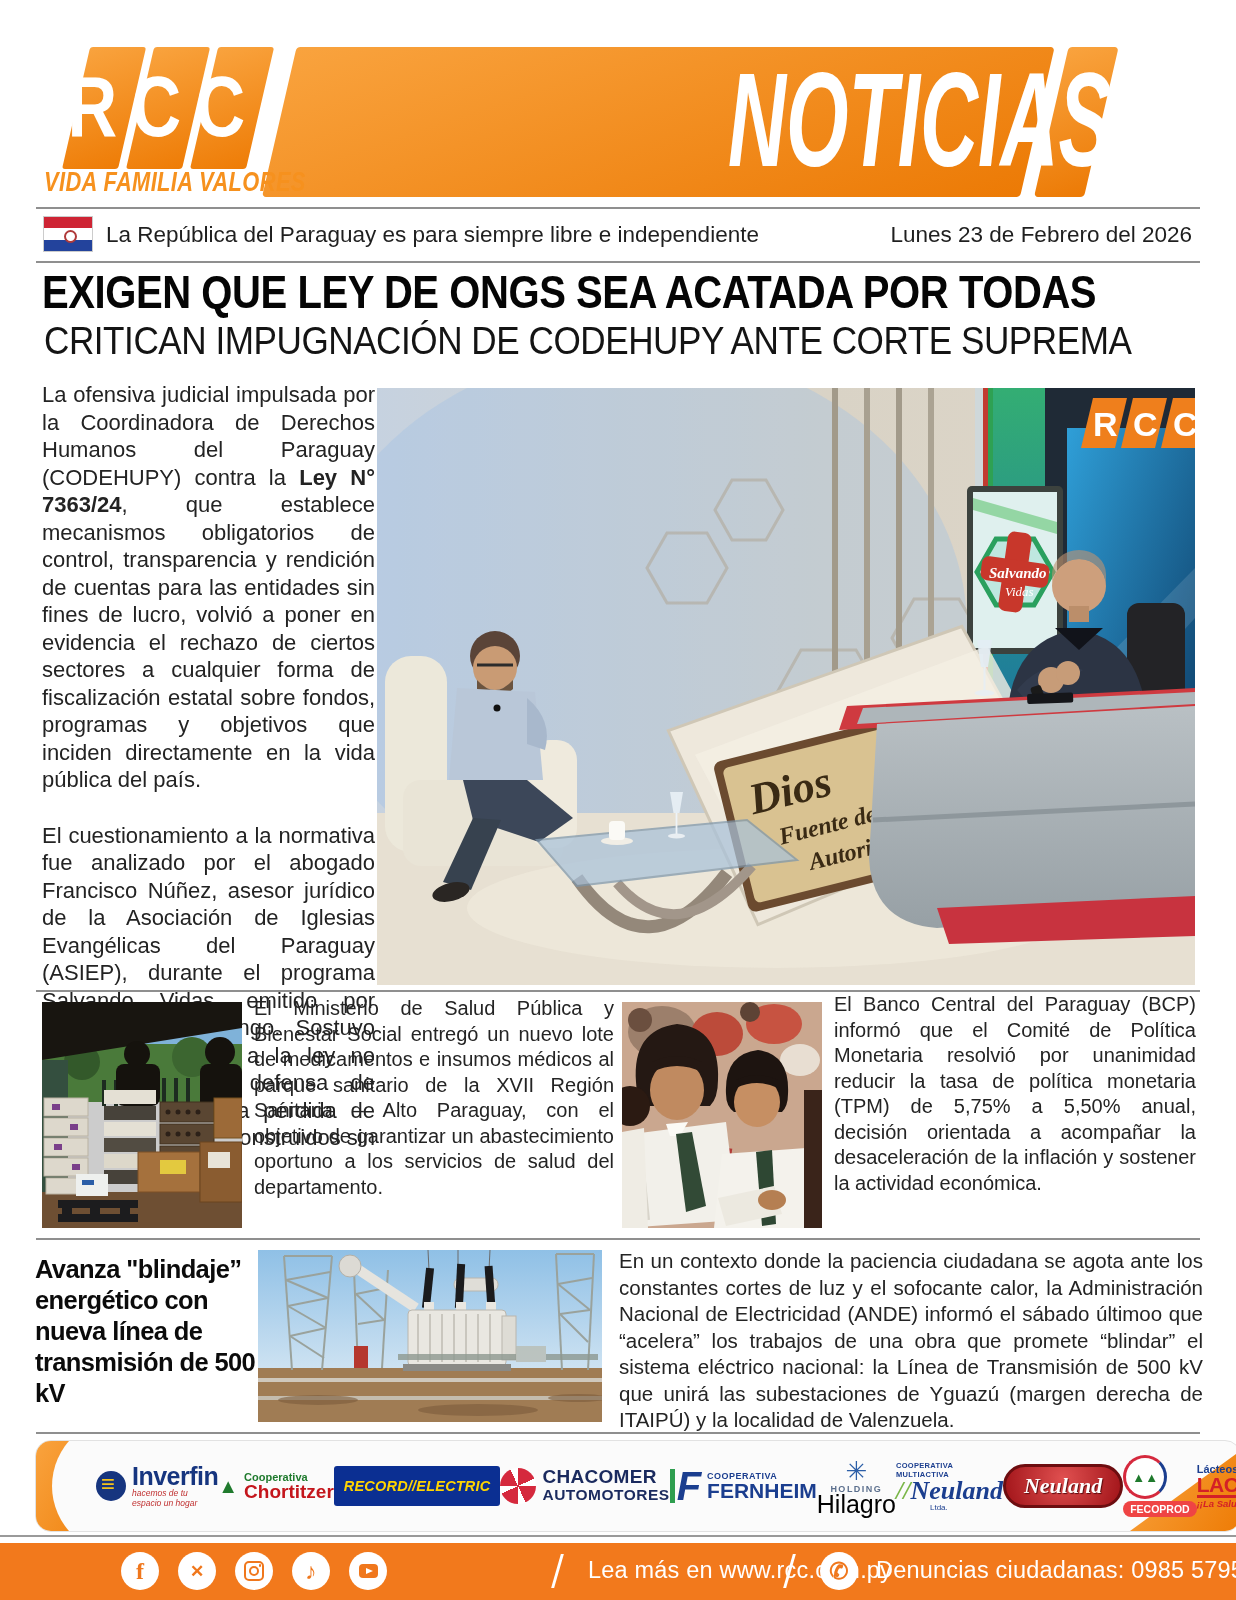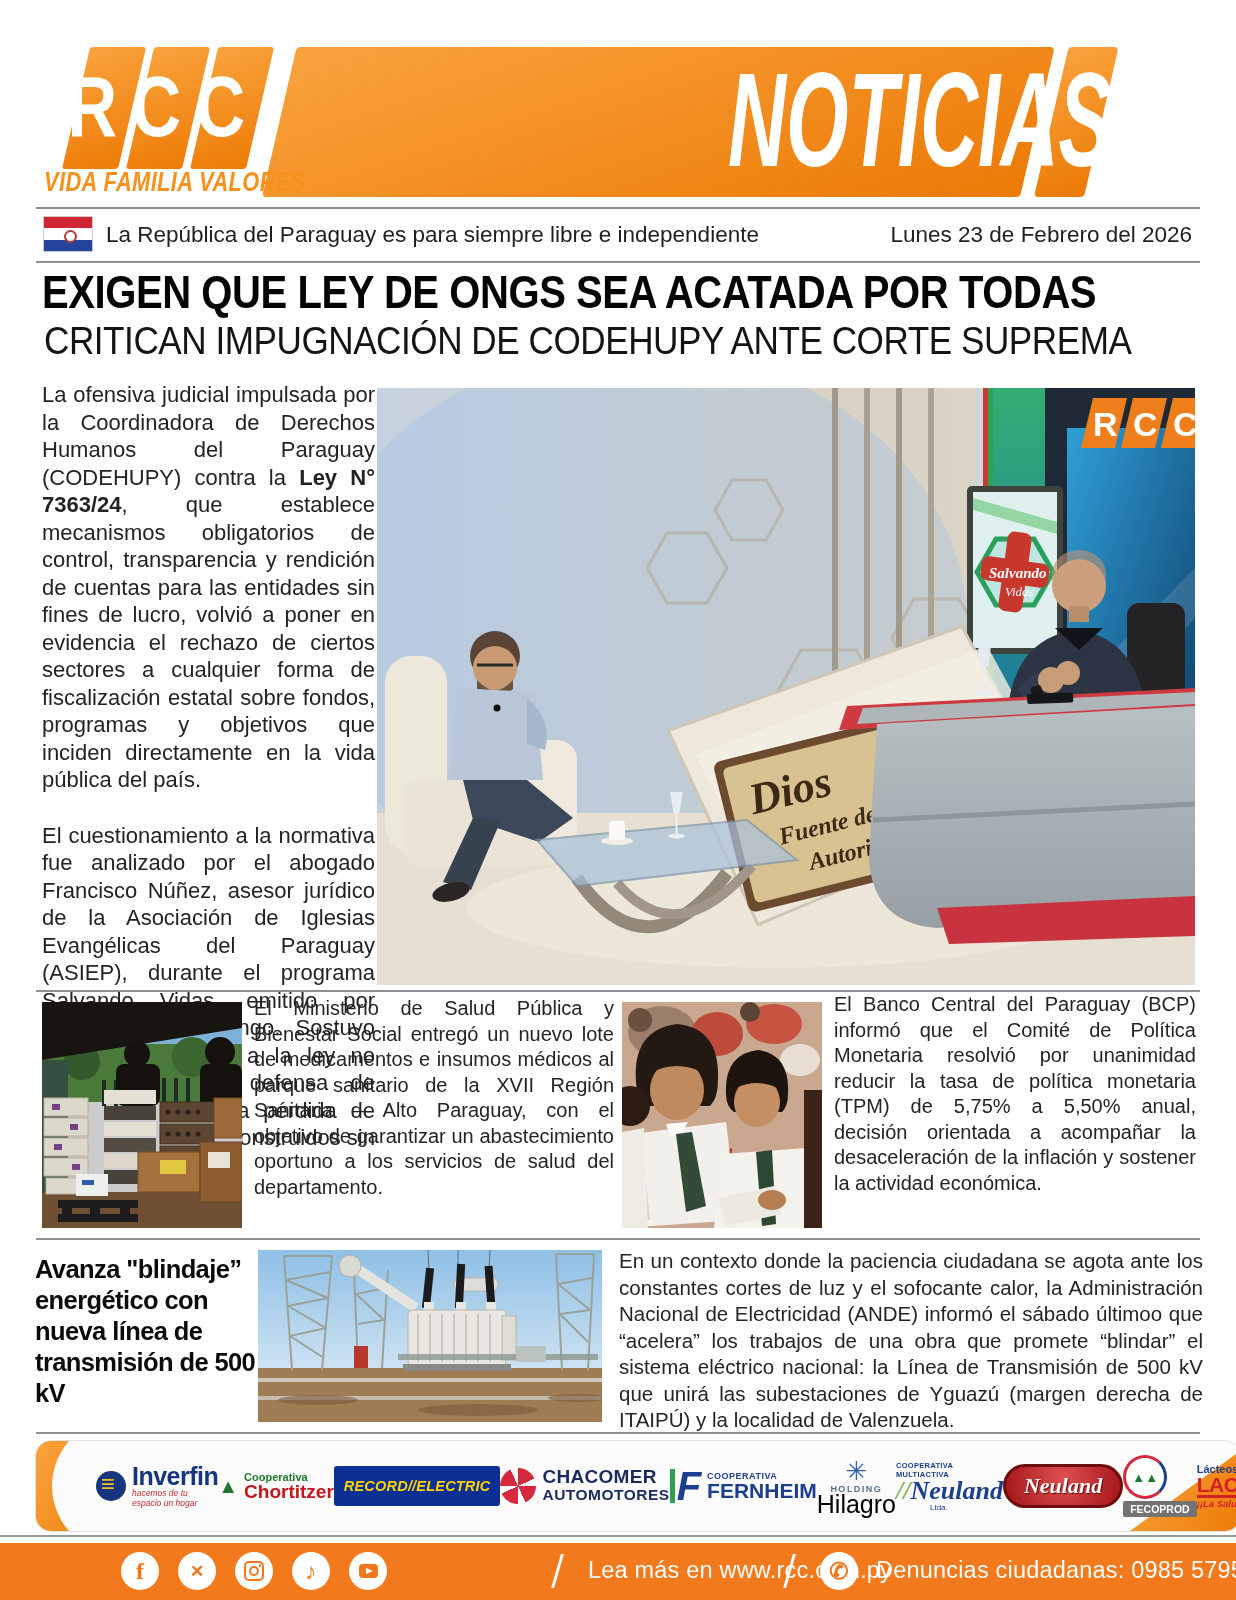--- a/index.html
+++ b/index.html
@@ -84,21 +84,21 @@
   .neu-top{color:#1b3e8f;font-weight:bold;font-size:7.5px;display:block;letter-spacing:.3px;}
   .neu-name{color:#1b3e8f;font-weight:bold;font-style:italic;font-size:26px;display:block;line-height:24px;
             font-family:"Liberation Serif",serif;}
   .neu-sl{color:#7ab648;font-weight:bold;}
   .neu-sub{color:#1b3e8f;font-size:8px;display:block;margin-left:34px;}
   .cls-pill{background:radial-gradient(circle at 50% 30%,#e05050,#a01318);border:3px solid #6d0d10;border-radius:24px;
             color:#fff;font-family:"Liberation Serif",serif;font-style:italic;font-weight:bold;font-size:22px;
             padding:6px 18px;text-shadow:1px 1px 1px #5c0a0d;}
   .fec-icon{width:38px;height:38px;border-radius:50%;border:3px solid #d5293d;border-right-color:#1b3e8f;
             display:flex;align-items:center;justify-content:center;color:#1f7a2d;font-size:13px;flex:none;background:#fff;}
-  .fec-pill{background:#737373;color:#fff;font-weight:bold;font-size:10.5px;border-radius:2px;padding:2px 7px;
+  .fec-pill{background:#ef4444;color:#fff;font-weight:bold;font-size:10.5px;border-radius:8px;padding:2px 7px;
             display:block;margin-top:2px;text-align:center;}
   .lac-top{color:#1b3e8f;font-weight:bold;font-size:11px;display:block;}
   .lac-name{color:#d42027;font-weight:bold;font-size:21px;display:block;line-height:20px;letter-spacing:-.5px;
             border-bottom:3px solid #d42027;}
   .lac-sub{color:#d42027;font-style:italic;font-weight:bold;font-size:9.5px;display:block;}
 
   
   .footer{position:absolute;left:0;top:1543px;width:1236px;height:57px;background:#f2791c;
           display:flex;align-items:center;color:#fff;}
   .fico{position:absolute;top:9px;width:38px;height:38px;border-radius:50%;background:#fff;

